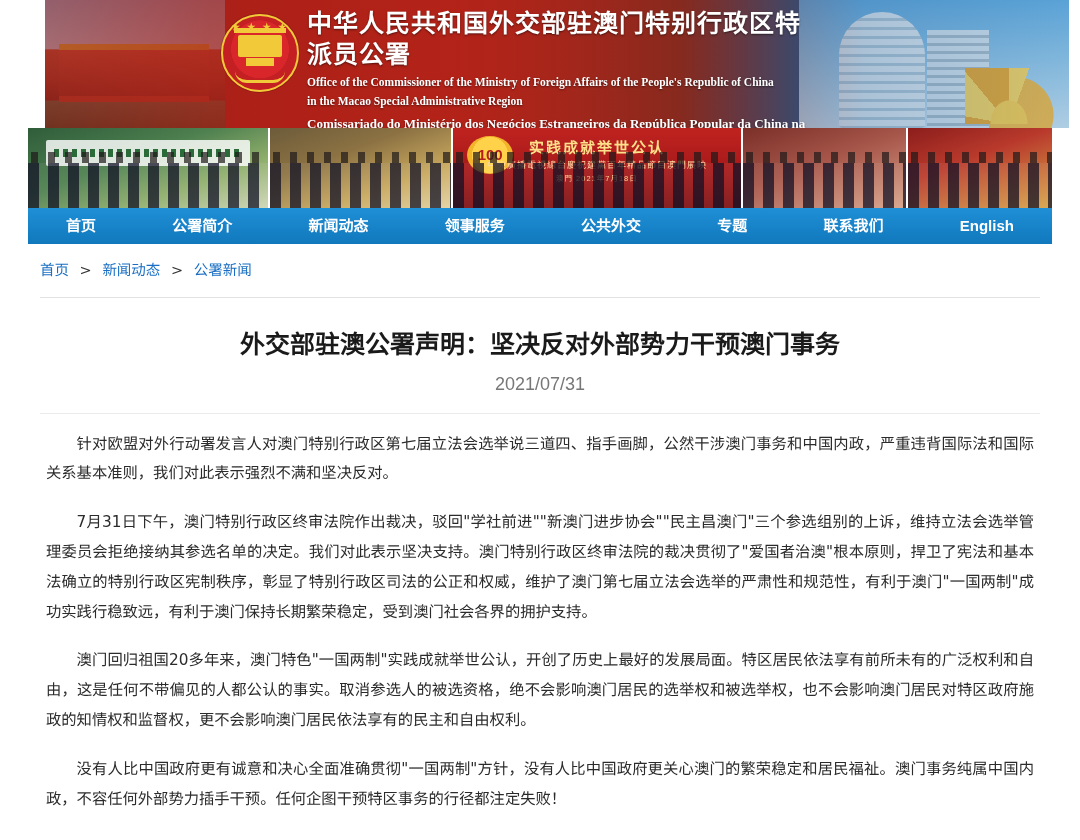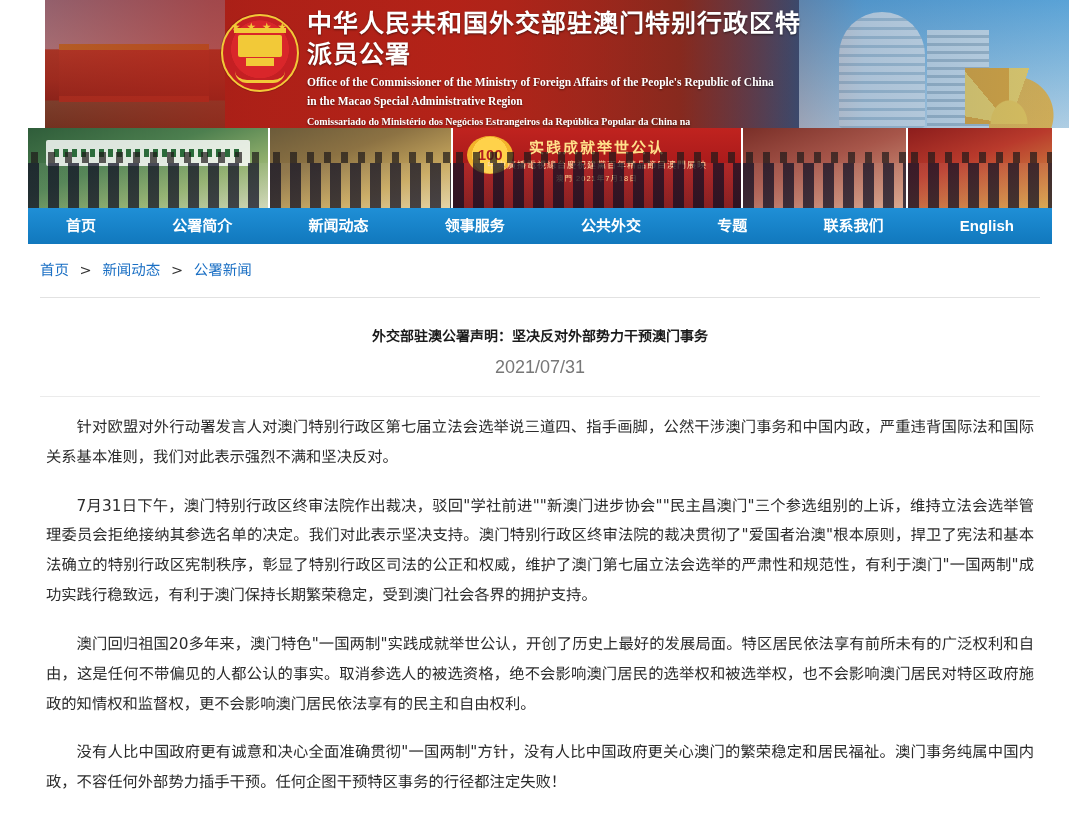--- a/index.html
+++ b/index.html
@@ -99,21 +99,21 @@
   }
   .bt-cn {
     font-size: 25px; font-weight: 700; letter-spacing: 1px; line-height: 1.25;
     font-family: "DejaVu Sans", "Liberation Sans", sans-serif;
   }
   .bt-en {
     font-size: 11.5px; line-height: 1.35; margin-top: 4px; font-weight: 600;
     font-family: "Liberation Serif", serif;
   }
   .bt-pt {
-    font-size: 10px; line-height: 1.35; margin-top: 5px; font-weight: 600;
+    font-size: 13px; line-height: 1.35; margin-top: 5px; font-weight: 600;
     font-family: "Liberation Serif", serif;
   }
 
   
   .strip {
     margin: 0 28px; width: 1024px; height: 80px;
     display: flex; gap: 2px; overflow: hidden;
   }
   .strip .cell { position: relative; overflow: hidden; }
   .cell.c1 { width: 240px; background: linear-gradient(160deg,#2f5d3a 0%,#4d7f4f 40%,#8fae6b 70%,#cfd6b6 100%); }
@@ -174,21 +174,21 @@
     margin: 14px 11px 0 40px; font-size: 14.5px; color: #1a6fc4;
     font-family: "DejaVu Sans", "Liberation Sans", sans-serif;
   }
   .crumb a { color: #1a6fc4; text-decoration: none; }
   .crumb .sep { color: #333; margin: 0 6px; }
 
   
   .divider { margin: 18px 40px 0 40px; border-top: 1px solid #e2e2e2; }
   .article { margin: 0 40px; padding-top: 28px; }
   .art-title {
-    text-align: center; font-size: 14px; font-weight: 700; color: #1a1a1a;
+    text-align: center; font-size: 25px; font-weight: 700; color: #1a1a1a;
     font-family: "DejaVu Sans", "Liberation Sans", sans-serif;
     line-height: 1.5;
   }
   .art-date {
     text-align: center; font-size: 18px; color: #777; margin-top: 10px;
     font-family: "Liberation Sans", sans-serif;
   }
   .art-rule { margin-top: 18px; border-top: 1px solid #ebebeb; }
   .body { padding: 16px 6px 0 6px; }
   .body p {

